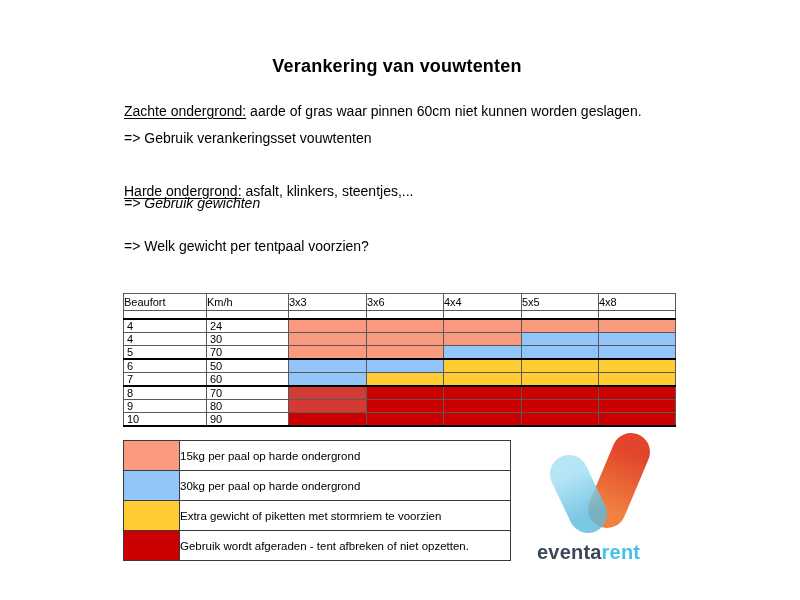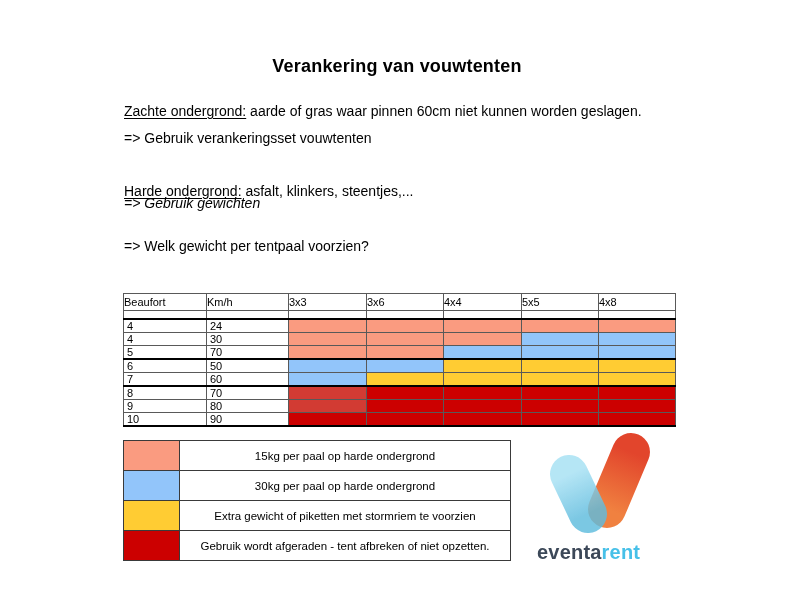--- a/index.html
+++ b/index.html
@@ -29,21 +29,21 @@
   table.wind tr.spacer td { height:7px; }
   table.wind tr.grp td { border-top:2px solid #000; }
   table.wind tr.last td { border-bottom:2px solid #000; }
 
   table.legend {
     position:absolute; left:123px; top:440px; width:388px;
     border-collapse:collapse; font-size:11.5px; border:1px solid #333;
   }
   table.legend td { border:1px solid #3a3a3a; height:29px; padding:0; }
   table.legend td.swatch { width:55px; }
-  table.legend td.lbl { text-align:center; }
+  table.legend td.lbl { text-align:left; }
 
   .logo-mark { position:absolute; left:535px; top:430px; }
   .wordmark {
     position:absolute; left:537px; top:541px;
     font-size:20px; font-weight:700; letter-spacing:.2px; white-space:nowrap;
   }
 </style>
 </head>
 <body>
 

